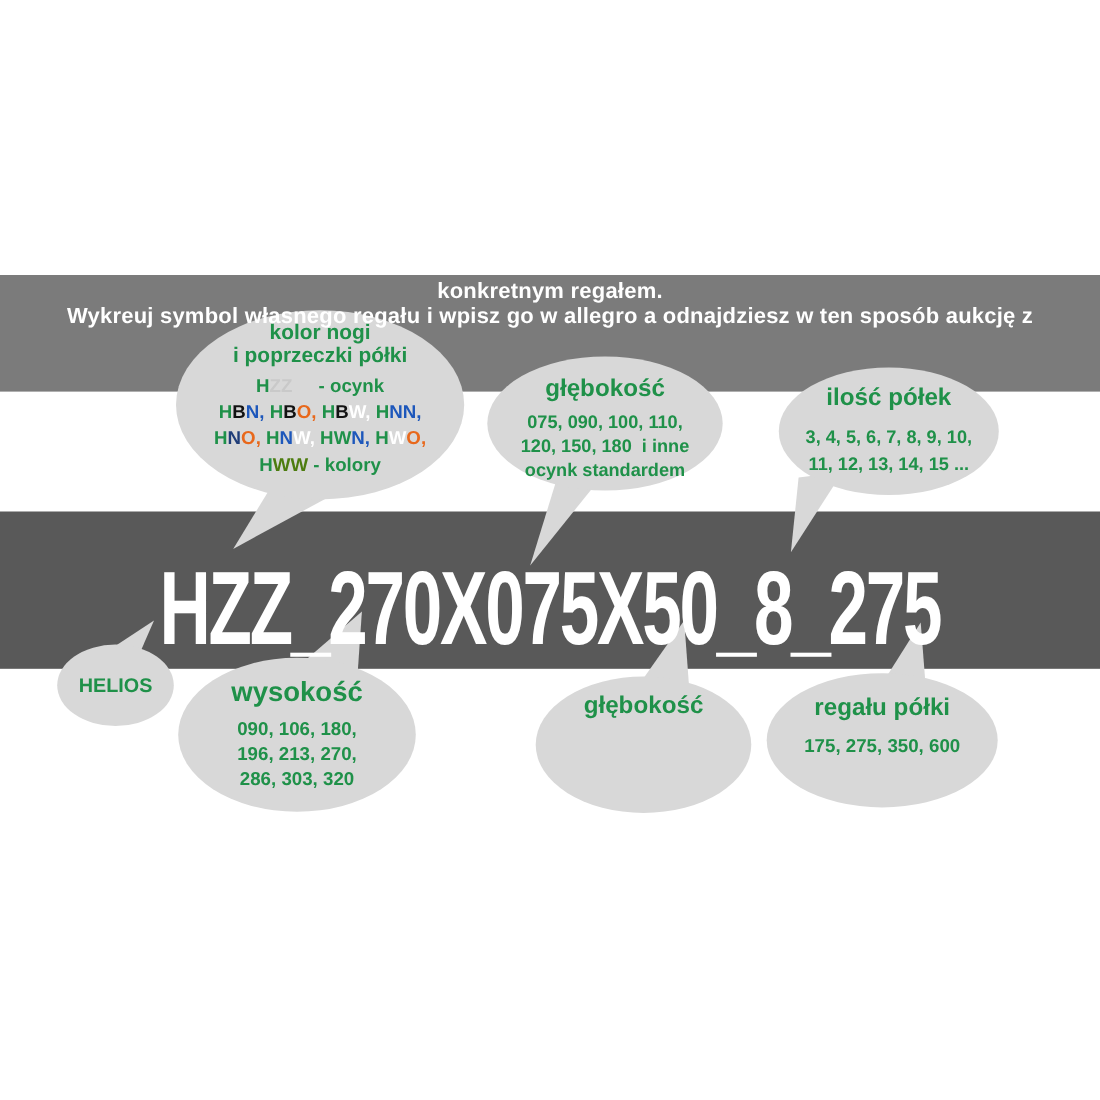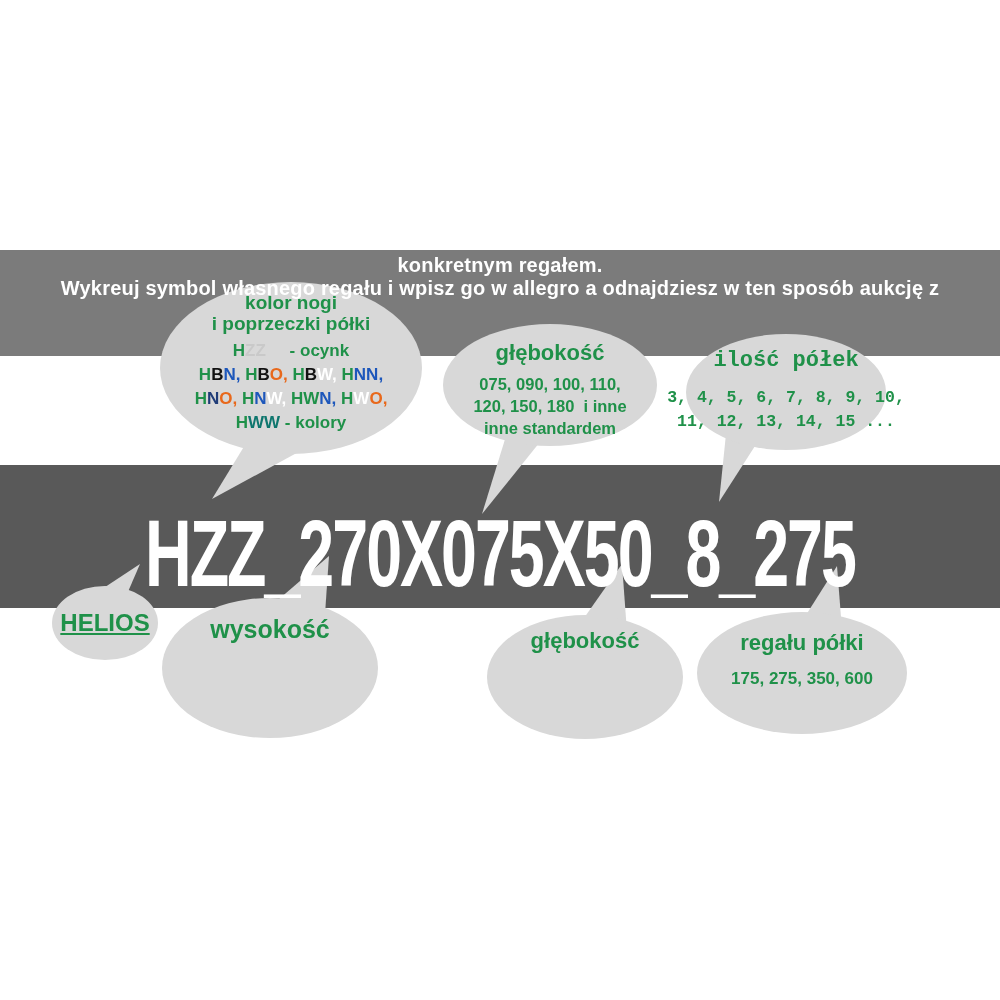--- a/index.html
+++ b/index.html
@@ -29,25 +29,25 @@
   .b-vals{color:#1f9149;}
   .b-vals div{white-space:pre;}
 
   #b-kolor{left:160px;top:282px;width:262px;height:172px;padding-top:10px;}
   #b-kolor .codes{margin-top:5px;font-size:17px;line-height:24px;}
   #b-kolor .codes div{white-space:pre;}
 
   #b-szer{left:443px;top:324px;width:214px;height:122px;padding-top:17px;}
   #b-szer .b-vals{margin-top:8px;font-size:16.5px;line-height:22px;}
 
-  #b-ilosc{left:686px;top:334px;width:200px;height:116px;padding-top:15px;font-family:Liberation Mono, monospace;}
+  #b-ilosc{left:708px;top:334px;width:200px;height:116px;padding-top:15px;}
   #b-ilosc .b-vals{margin-top:13px;font-size:16.5px;line-height:24px;}
 
   #b-helios{left:52px;top:586px;width:106px;height:74px;justify-content:center;}
-  #b-helios .b-title-lg{font-size:24px;text-decoration:underline;}
+  #b-helios .b-title-lg{font-size:18px;}
 
   #b-wys{left:162px;top:598px;width:216px;height:140px;padding-top:18px;}
   #b-wys .b-title-lg{font-size:25px;line-height:27px;}
   #b-wys .b-vals{margin-top:8px;font-size:17px;line-height:23px;}
 
   #b-gleb{left:487px;top:615px;width:196px;height:124px;padding-top:14px;}
   #b-gleb .b-vals{margin-top:6px;font-size:16.5px;line-height:22px;}
 
   #b-nos{left:697px;top:612px;width:210px;height:122px;padding-top:19px;}
   #b-nos .b-vals{margin-top:13px;font-size:17px;line-height:22px;}
@@ -84,30 +84,30 @@
     <polygon points="794,634 842,630 837,566"></polygon>
   </svg>
 
   <div class="bubble" id="b-kolor">
     <div class="b-title">kolor nogi</div>
     <div class="b-title">i poprzeczki półki</div>
     <div class="codes">
         <div><span style="color: rgb(31, 145, 73);">H</span><span style="color: rgb(201, 201, 201);">ZZ</span><span style="color: rgb(31, 145, 73); margin-left: 19px;"> - ocynk</span></div>
         <div><span style="color: rgb(31, 145, 73);">H</span><span style="color: rgb(18, 18, 18);">B</span><span style="color: rgb(29, 87, 187);">N,</span><span style="color: rgb(31, 145, 73);"> </span><span style="color: rgb(31, 145, 73);">H</span><span style="color: rgb(18, 18, 18);">B</span><span style="color: rgb(232, 104, 27);">O,</span><span style="color: rgb(31, 145, 73);"> </span><span style="color: rgb(31, 145, 73);">H</span><span style="color: rgb(18, 18, 18);">B</span><span style="color: rgb(255, 255, 255);">W,</span><span style="color: rgb(31, 145, 73);"> </span><span style="color: rgb(31, 145, 73);">H</span><span style="color: rgb(29, 87, 187);">NN,</span></div>
         <div><span style="color: rgb(31, 145, 73);">H</span><span style="color: rgb(32, 61, 120);">N</span><span style="color: rgb(232, 104, 27);">O,</span><span style="color: rgb(31, 145, 73);"> </span><span style="color: rgb(31, 145, 73);">H</span><span style="color: rgb(29, 87, 187);">N</span><span style="color: rgb(255, 255, 255);">W,</span><span style="color: rgb(31, 145, 73);"> </span><span style="color: rgb(31, 145, 73);">H</span><span style="color: rgb(31, 145, 73);">W</span><span style="color: rgb(29, 87, 187);">N,</span><span style="color: rgb(31, 145, 73);"> </span><span style="color: rgb(31, 145, 73);">H</span><span style="color: rgb(255, 255, 255);">W</span><span style="color: rgb(232, 104, 27);">O,</span></div>
-        <div><span style="color: rgb(31, 145, 73);">H</span><span style="color: #0f766e;">WW</span><span style="color: rgb(31, 145, 73);"> - kolory</span></div>
+        <div><span style="color: rgb(31, 145, 73);">H</span><span style="color: #4d7c0f;">WW</span><span style="color: rgb(31, 145, 73);"> - kolory</span></div>
       </div>
   </div>
 
   <div class="bubble" id="b-szer">
     <div class="b-title-lg">głębokość</div>
     <div class="b-vals">
       <div>075, 090, 100, 110,</div>
       <div>120, 150, 180  i inne</div>
-      <div>inne standardem</div>
+      <div>ocynk standardem</div>
     </div>
   </div>
 
   <div class="bubble" id="b-ilosc">
     <div class="b-title-lg">ilość półek</div>
     <div class="b-vals">
       <div>3, 4, 5, 6, 7, 8, 9, 10,</div>
       <div>11, 12, 13, 14, 15 ...</div>
     </div>
   </div>
@@ -115,20 +115,25 @@
   <div class="code-wrap">
     <div class="code">HZZ_270X075X50_8_275</div>
   </div>
 
   <div class="bubble" id="b-helios">
     <div class="b-title-lg">HELIOS</div>
   </div>
 
   <div class="bubble" id="b-wys">
     <div class="b-title-lg">wysokość</div>
+    <div class="b-vals">
+      <div>090, 106, 180,</div>
+      <div>196, 213, 270,</div>
+      <div>286, 303, 320</div>
+    </div>
   </div>
 
   <div class="bubble" id="b-gleb">
     <div class="b-title-lg">głębokość</div>
   </div>
 
   <div class="bubble" id="b-nos">
     <div class="b-title-lg">regału półki</div>
     <div class="b-vals">
       <div>175, 275, 350, 600</div>

